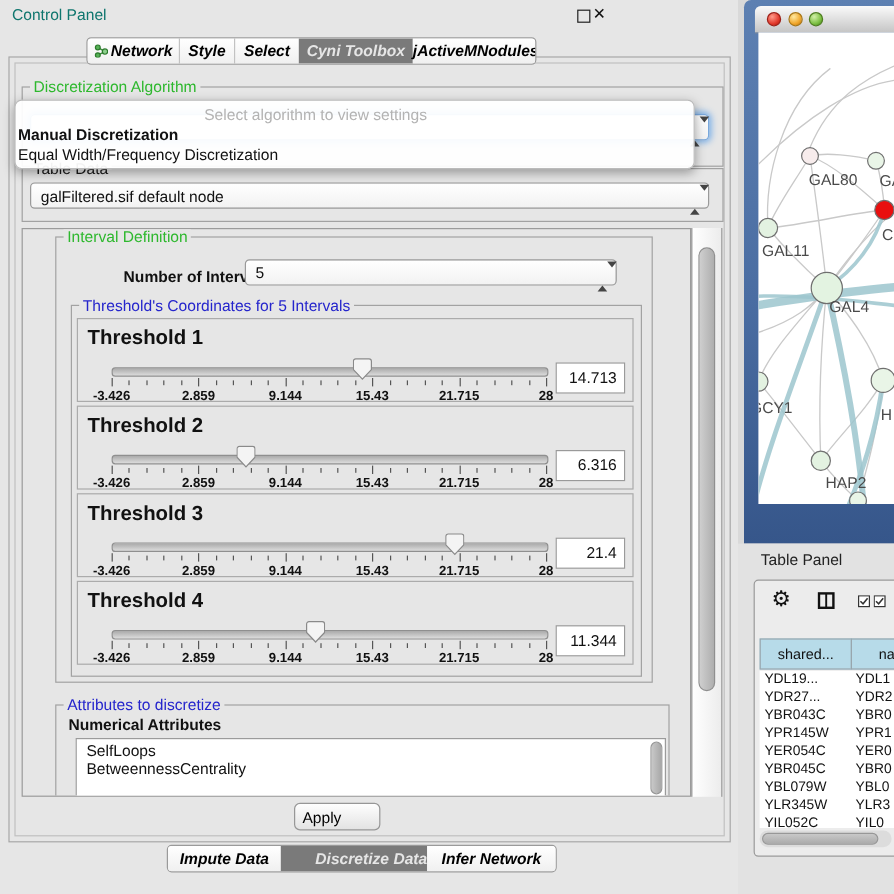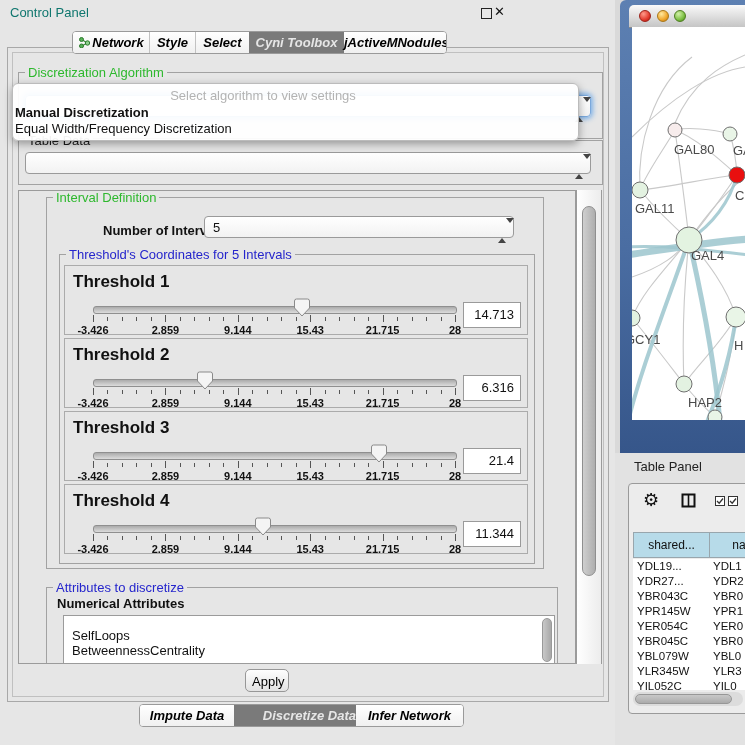--- a/index.html
+++ b/index.html
@@ -55,27 +55,27 @@
           background:linear-gradient(#ababab,#dcdcdc);border:1px solid #8f8f8f;}
   .tick{position:absolute;width:1px;height:4px;top:51px;background:#555;}
   .tick.major{height:7px;top:49px;}
   .scale-label{position:absolute;top:58px;transform:translateX(-50%);font-size:11px;font-weight:700;color:#111;white-space:nowrap;}
   .thumb{position:absolute;top:32px;width:16px;height:19px;}
   .tvalue{position:absolute;left:398px;top:36px;width:58px;height:26px;background:#fff;border:1px solid #9a9a9a;
           box-sizing:border-box;text-align:right;line-height:24px;padding-right:6px;font-size:13px;}
   
   #attr-header{position:absolute;left:10px;top:8px;font-weight:700;font-size:13px;}
   #attr-list{position:absolute;left:16px;top:27px;width:492px;height:90px;background:#fff;
-             border:1px solid #9b9b9b;box-sizing:border-box;overflow:hidden;padding-top:12px;}
+             border:1px solid #9b9b9b;box-sizing:border-box;overflow:hidden;padding-top:2px;}
   .attr-item{padding-left:8px;line-height:15px;font-size:13px;white-space:nowrap;}
   #attr-scroll{position:absolute;right:2px;top:2px;width:10px;height:44px;border-radius:5px;
                background:linear-gradient(to right,#c8c8c8,#a8a8a8);border:1px solid #999;box-sizing:border-box;}
   
-  #apply-btn{position:absolute;left:245px;top:669px;width:44px;height:23px;border:1px solid #979797;border-radius:5px;
-             background:linear-gradient(#fefefe,#e3e3e3);text-align:right;line-height:21px;font-size:13px;z-index:4;}
+  #apply-btn{position:absolute;left:245px;top:669px;width:72px;height:23px;border:1px solid #979797;border-radius:5px;
+             background:linear-gradient(#fefefe,#e3e3e3);text-align:left;line-height:21px;font-size:13px;z-index:4;}
   
   #net-window{position:absolute;left:620px;top:0;width:125px;height:453px;border-top-left-radius:6px;
               background:linear-gradient(180deg,#5d80b2 0%,#4a6da2 55%,#36568a 100%);}
   #net-titlebar{position:absolute;left:9px;top:5px;width:116px;height:22px;border-top-left-radius:5px;
                 background:linear-gradient(#fafafa,#c5c5c5);border-bottom:1px solid #8a8a8a;}
   .light{position:absolute;top:5px;width:12px;height:12px;border-radius:50%;box-sizing:border-box;}
   #light-red{left:10px;background:radial-gradient(circle at 35% 30%,#ff9a8a,#e23b2e 60%,#a81408);border:1px solid #9c2018;}
   #light-yellow{left:28px;background:radial-gradient(circle at 35% 30%,#ffe9a0,#f0a72c 60%,#b96e08);border:1px solid #a87718;}
   #light-green{left:45px;background:radial-gradient(circle at 35% 30%,#d2f0a8,#7dc044 60%,#3f7d14);border:1px solid #4e7d20;}
   #net-canvas{position:absolute;left:12px;top:27px;width:113px;height:393px;background:#fff;overflow:hidden;}
@@ -129,20 +129,21 @@
     <span class="grouptitle green">Discretization Algorithm</span>
   </div>
   <div id="algo-combo" class="combo" style="left:25px;top:95px;width:566px;">
     <span class="stepper"><span class="up"></span><span class="dn"></span></span>
   </div>
 
   <div class="groupbox" style="left:18px;top:140px;width:583px;height:43px;">
     <span class="grouptitle" style="color:#1a1a1a;">Table Data</span>
   </div>
   <div class="combo" style="left:25px;top:152px;width:566px;">
+    <span>galFiltered.sif default node</span>
     <span class="stepper"><span class="up"></span><span class="dn"></span></span>
   </div>
 
   <div id="algo-popup">
     <div id="popup-hint">Select algorithm to view settings</div>
     <div class="popup-opt" style="top:21px;font-weight:700;">Manual Discretization</div>
     <div class="popup-opt" style="top:37px;">Equal Width/Frequency Discretization</div>
   </div>
 
   <div id="scrollpane">

